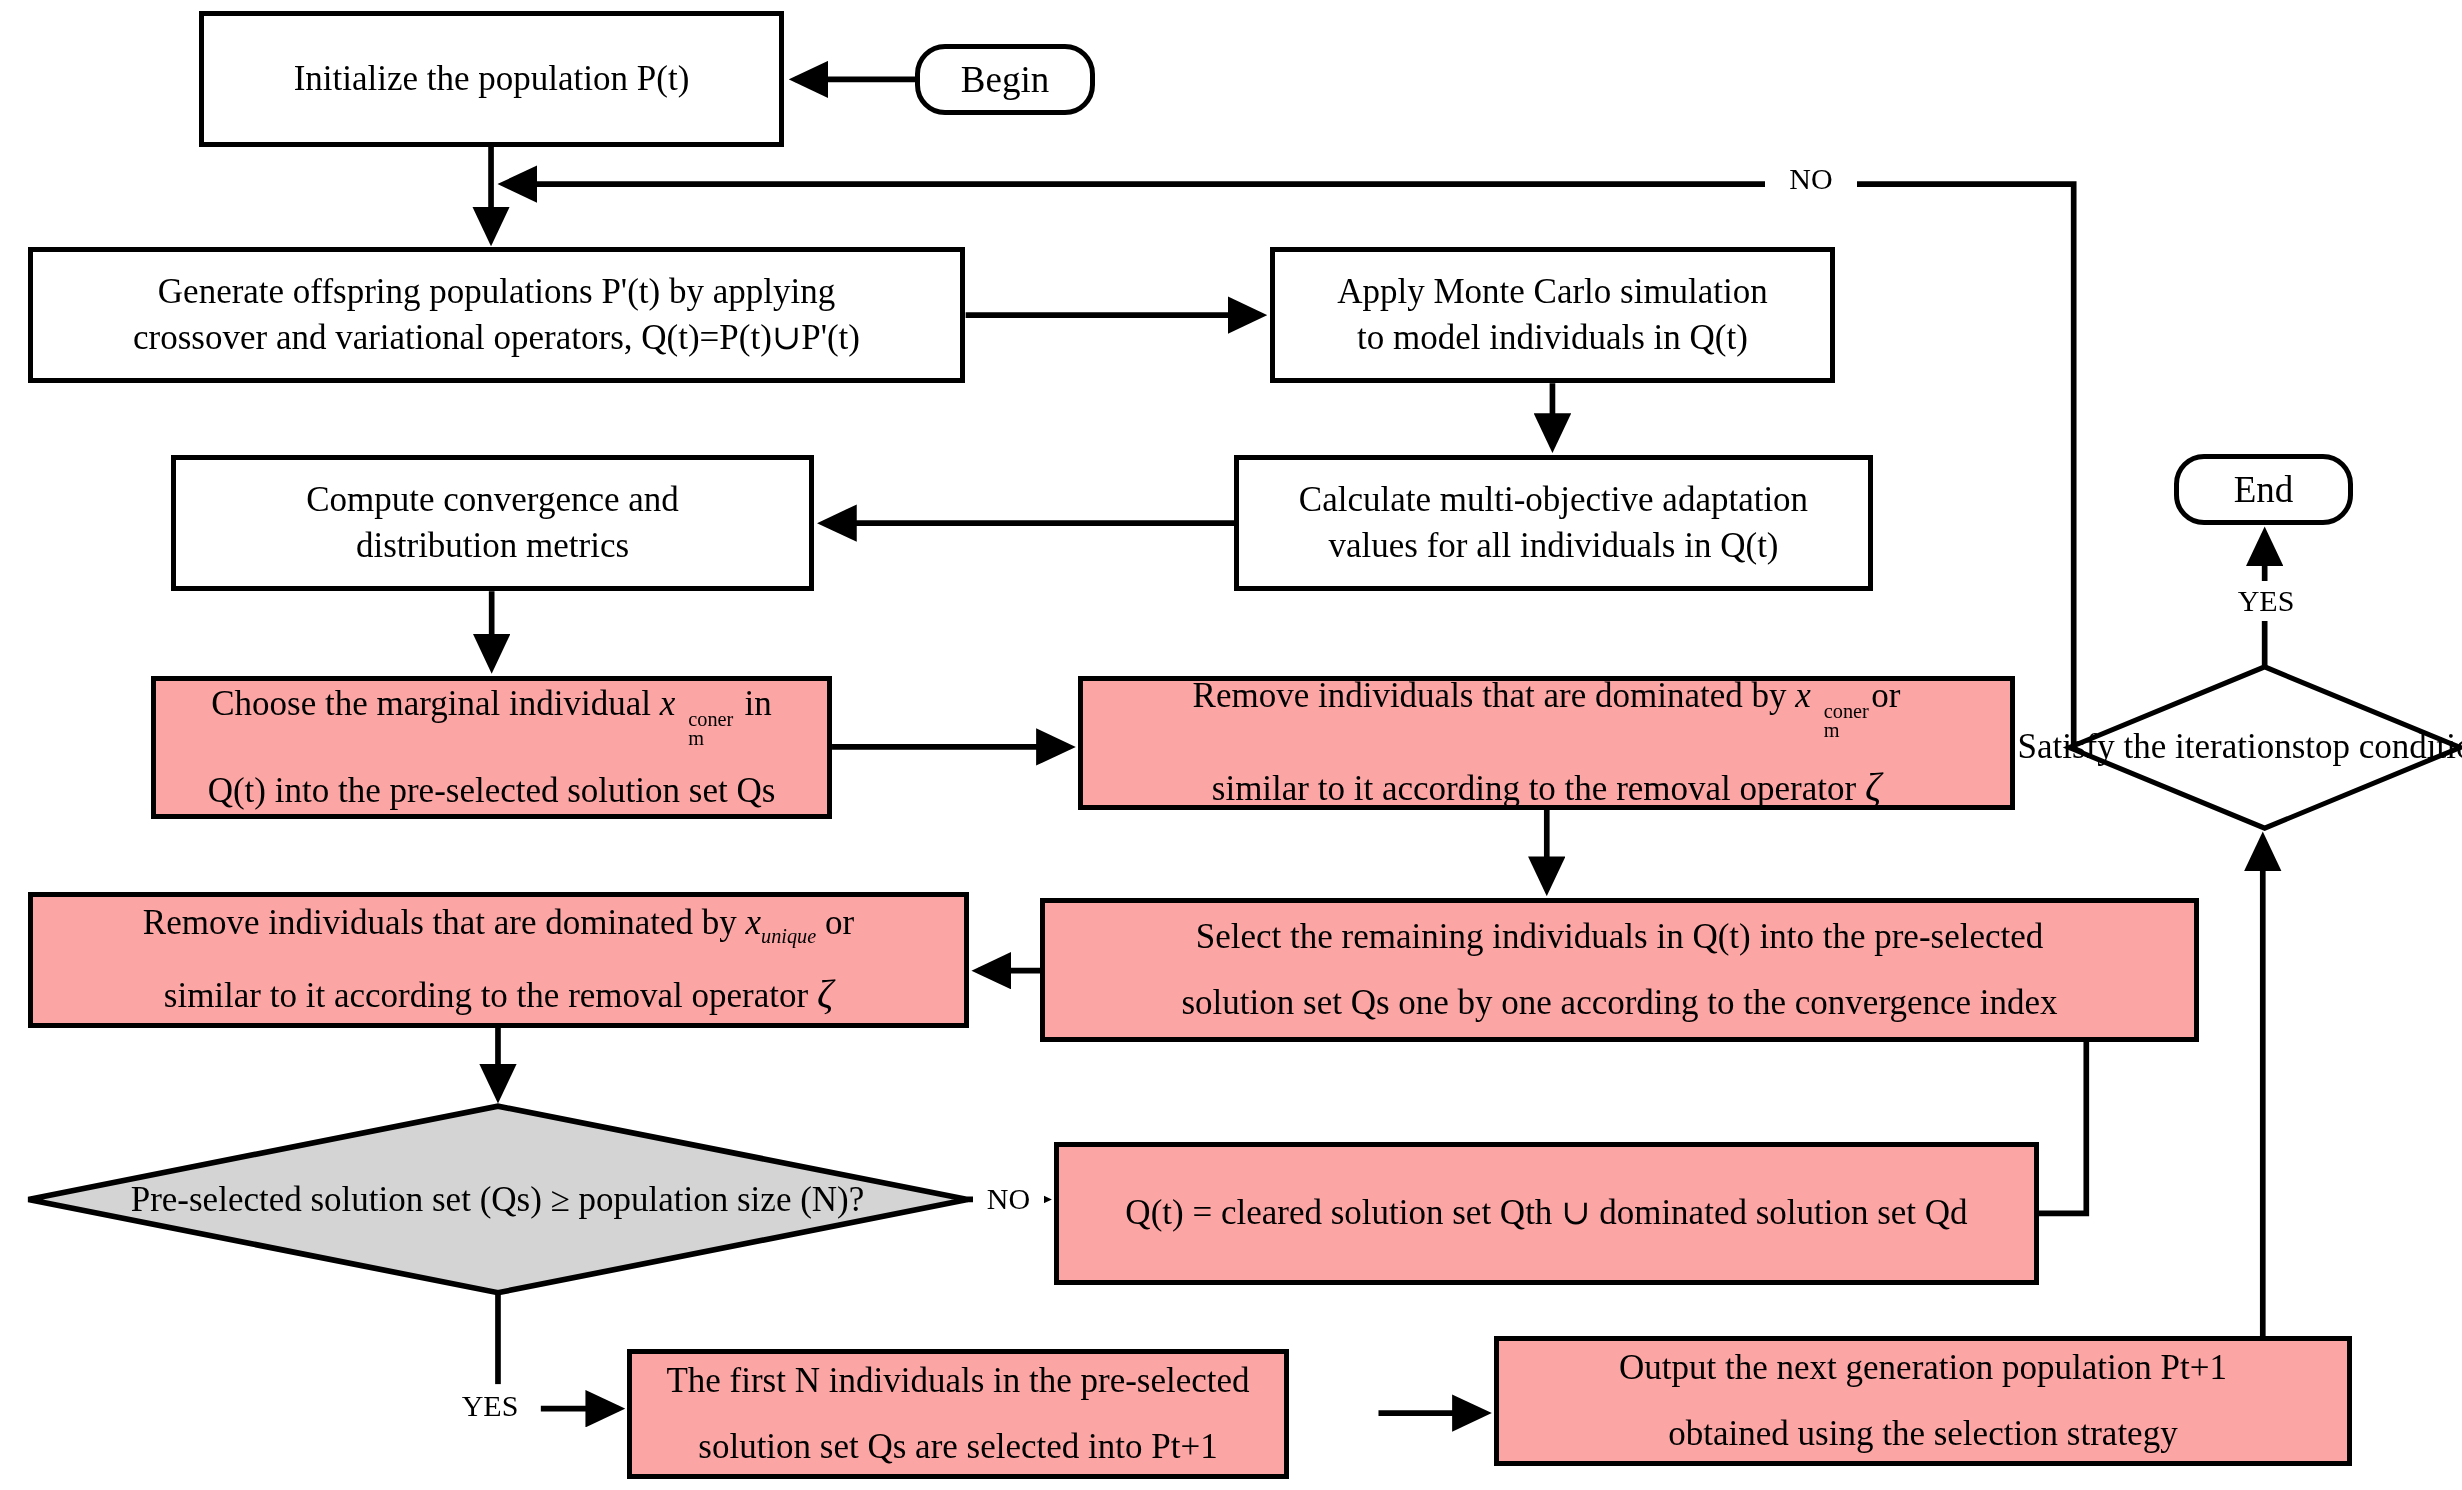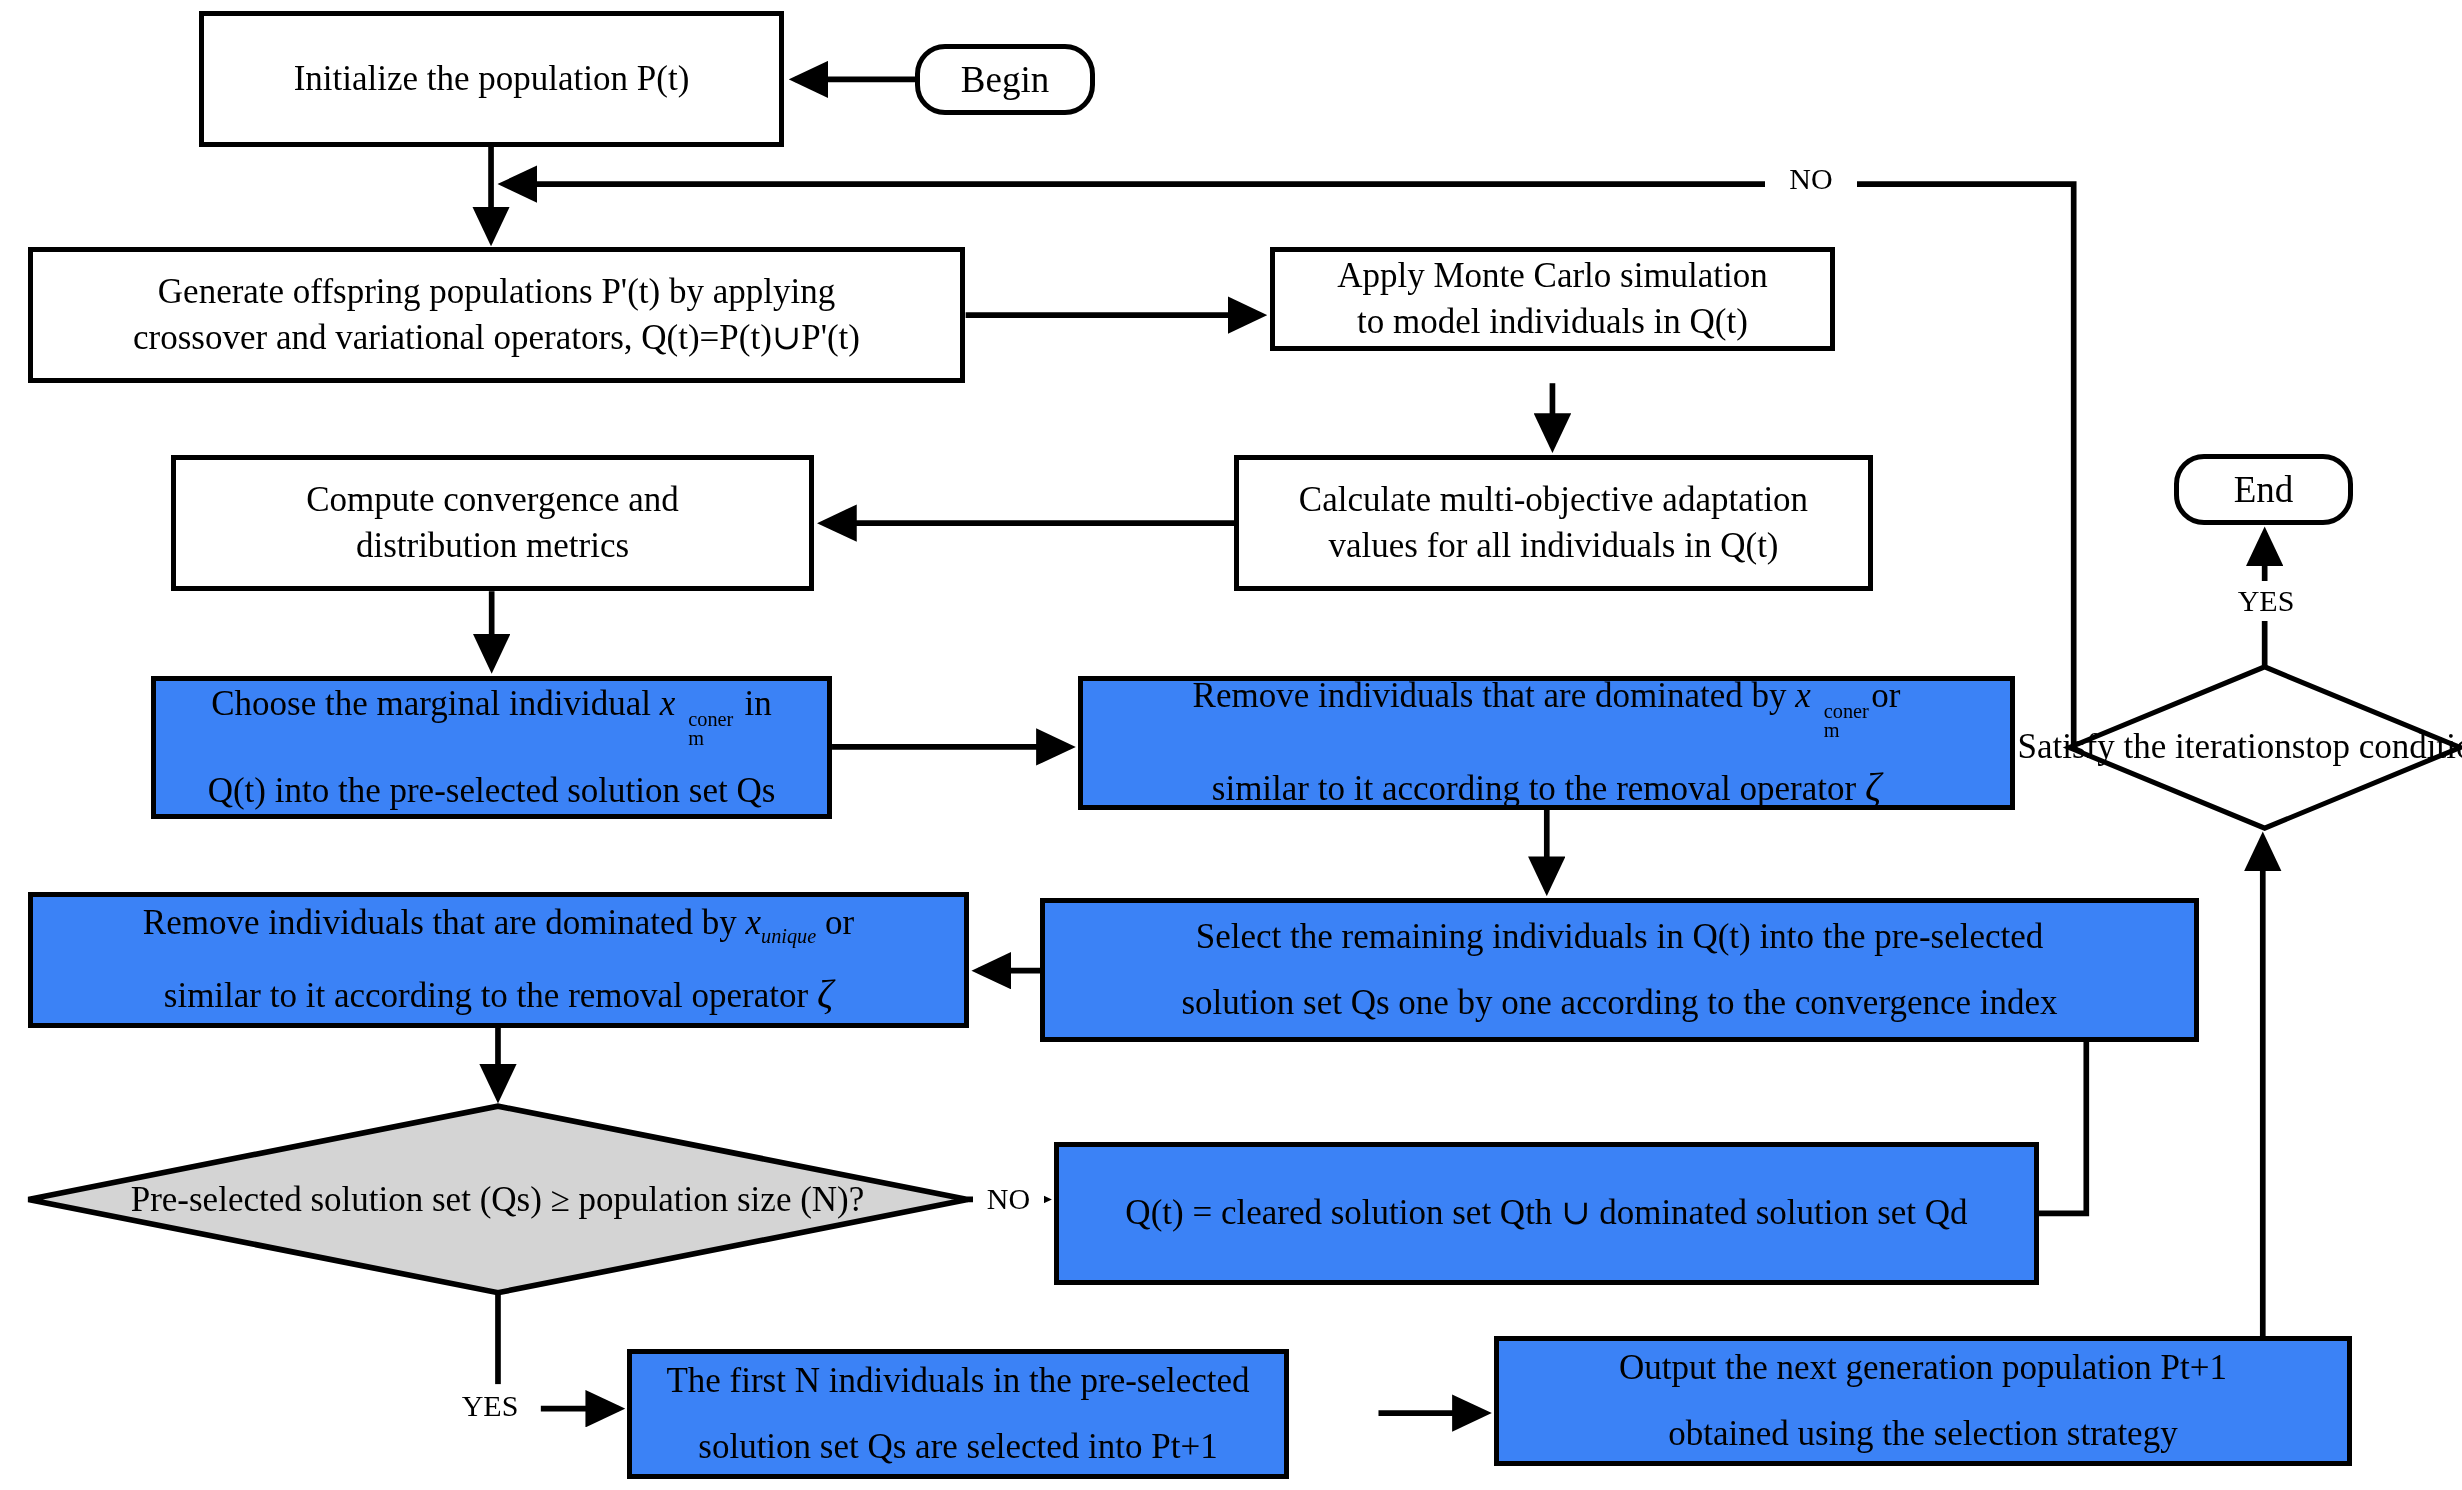--- a/index.html
+++ b/index.html
@@ -7,21 +7,21 @@
     position:relative;width:2462px;height:1490px;background:#ffffff;
     font-family:"Liberation Serif","DejaVu Serif",serif;color:#000;overflow:hidden;
   }
   .canvas svg.wires{position:absolute;left:0;top:0;width:2462px;height:1490px;z-index:0;}
   .node{
     position:absolute;box-sizing:border-box;border:5.7px solid #000;
     display:flex;flex-direction:column;justify-content:center;align-items:center;
     text-align:center;font-size:35px;line-height:1.32;z-index:1;padding:0 6.3px;
   }
   .node.white{background:#ffffff;}
-  .node.gray{background:#3b82f6;gap:20px;}
+  .node.gray{background:#fca5a5;gap:20px;}
   .terminal{
     position:absolute;box-sizing:border-box;border:5.7px solid #000;border-radius:30px;
     display:flex;justify-content:center;align-items:center;background:#ffffff;
     font-size:37px;z-index:1;
   }
   .dtext{
     position:absolute;display:flex;justify-content:center;align-items:center;
     text-align:center;font-size:35px;line-height:1.3;z-index:2;background:transparent;pointer-events:none;
   }
   .lbl{
@@ -81,21 +81,21 @@
 
   <div class="node white" style="left:199px;top:11.3px;width:585px;height:136px;">
     <div class="tline">Initialize the population P(t)</div>
   </div>
 
   <div class="node white" style="left:28px;top:247px;width:937px;height:136px;">
     <div class="tline">Generate offspring populations P'(t) by applying</div>
     <div class="tline">crossover and variational operators, Q(t)=P(t)∪P'(t)</div>
   </div>
 
-  <div class="node white" style="left:1270px;top:247px;width:565px;height:104px;">
+  <div class="node white" style="left:1270px;top:247px;width:565px;height:136px;">
     <div class="tline">Apply Monte Carlo simulation</div>
     <div class="tline">to model individuals in Q(t)</div>
   </div>
 
   <div class="node white" style="left:171px;top:455px;width:643px;height:136px;">
     <div class="tline">Compute convergence and</div>
     <div class="tline">distribution metrics</div>
   </div>
 
   <div class="node white" style="left:1234px;top:455px;width:639px;height:136px;">

